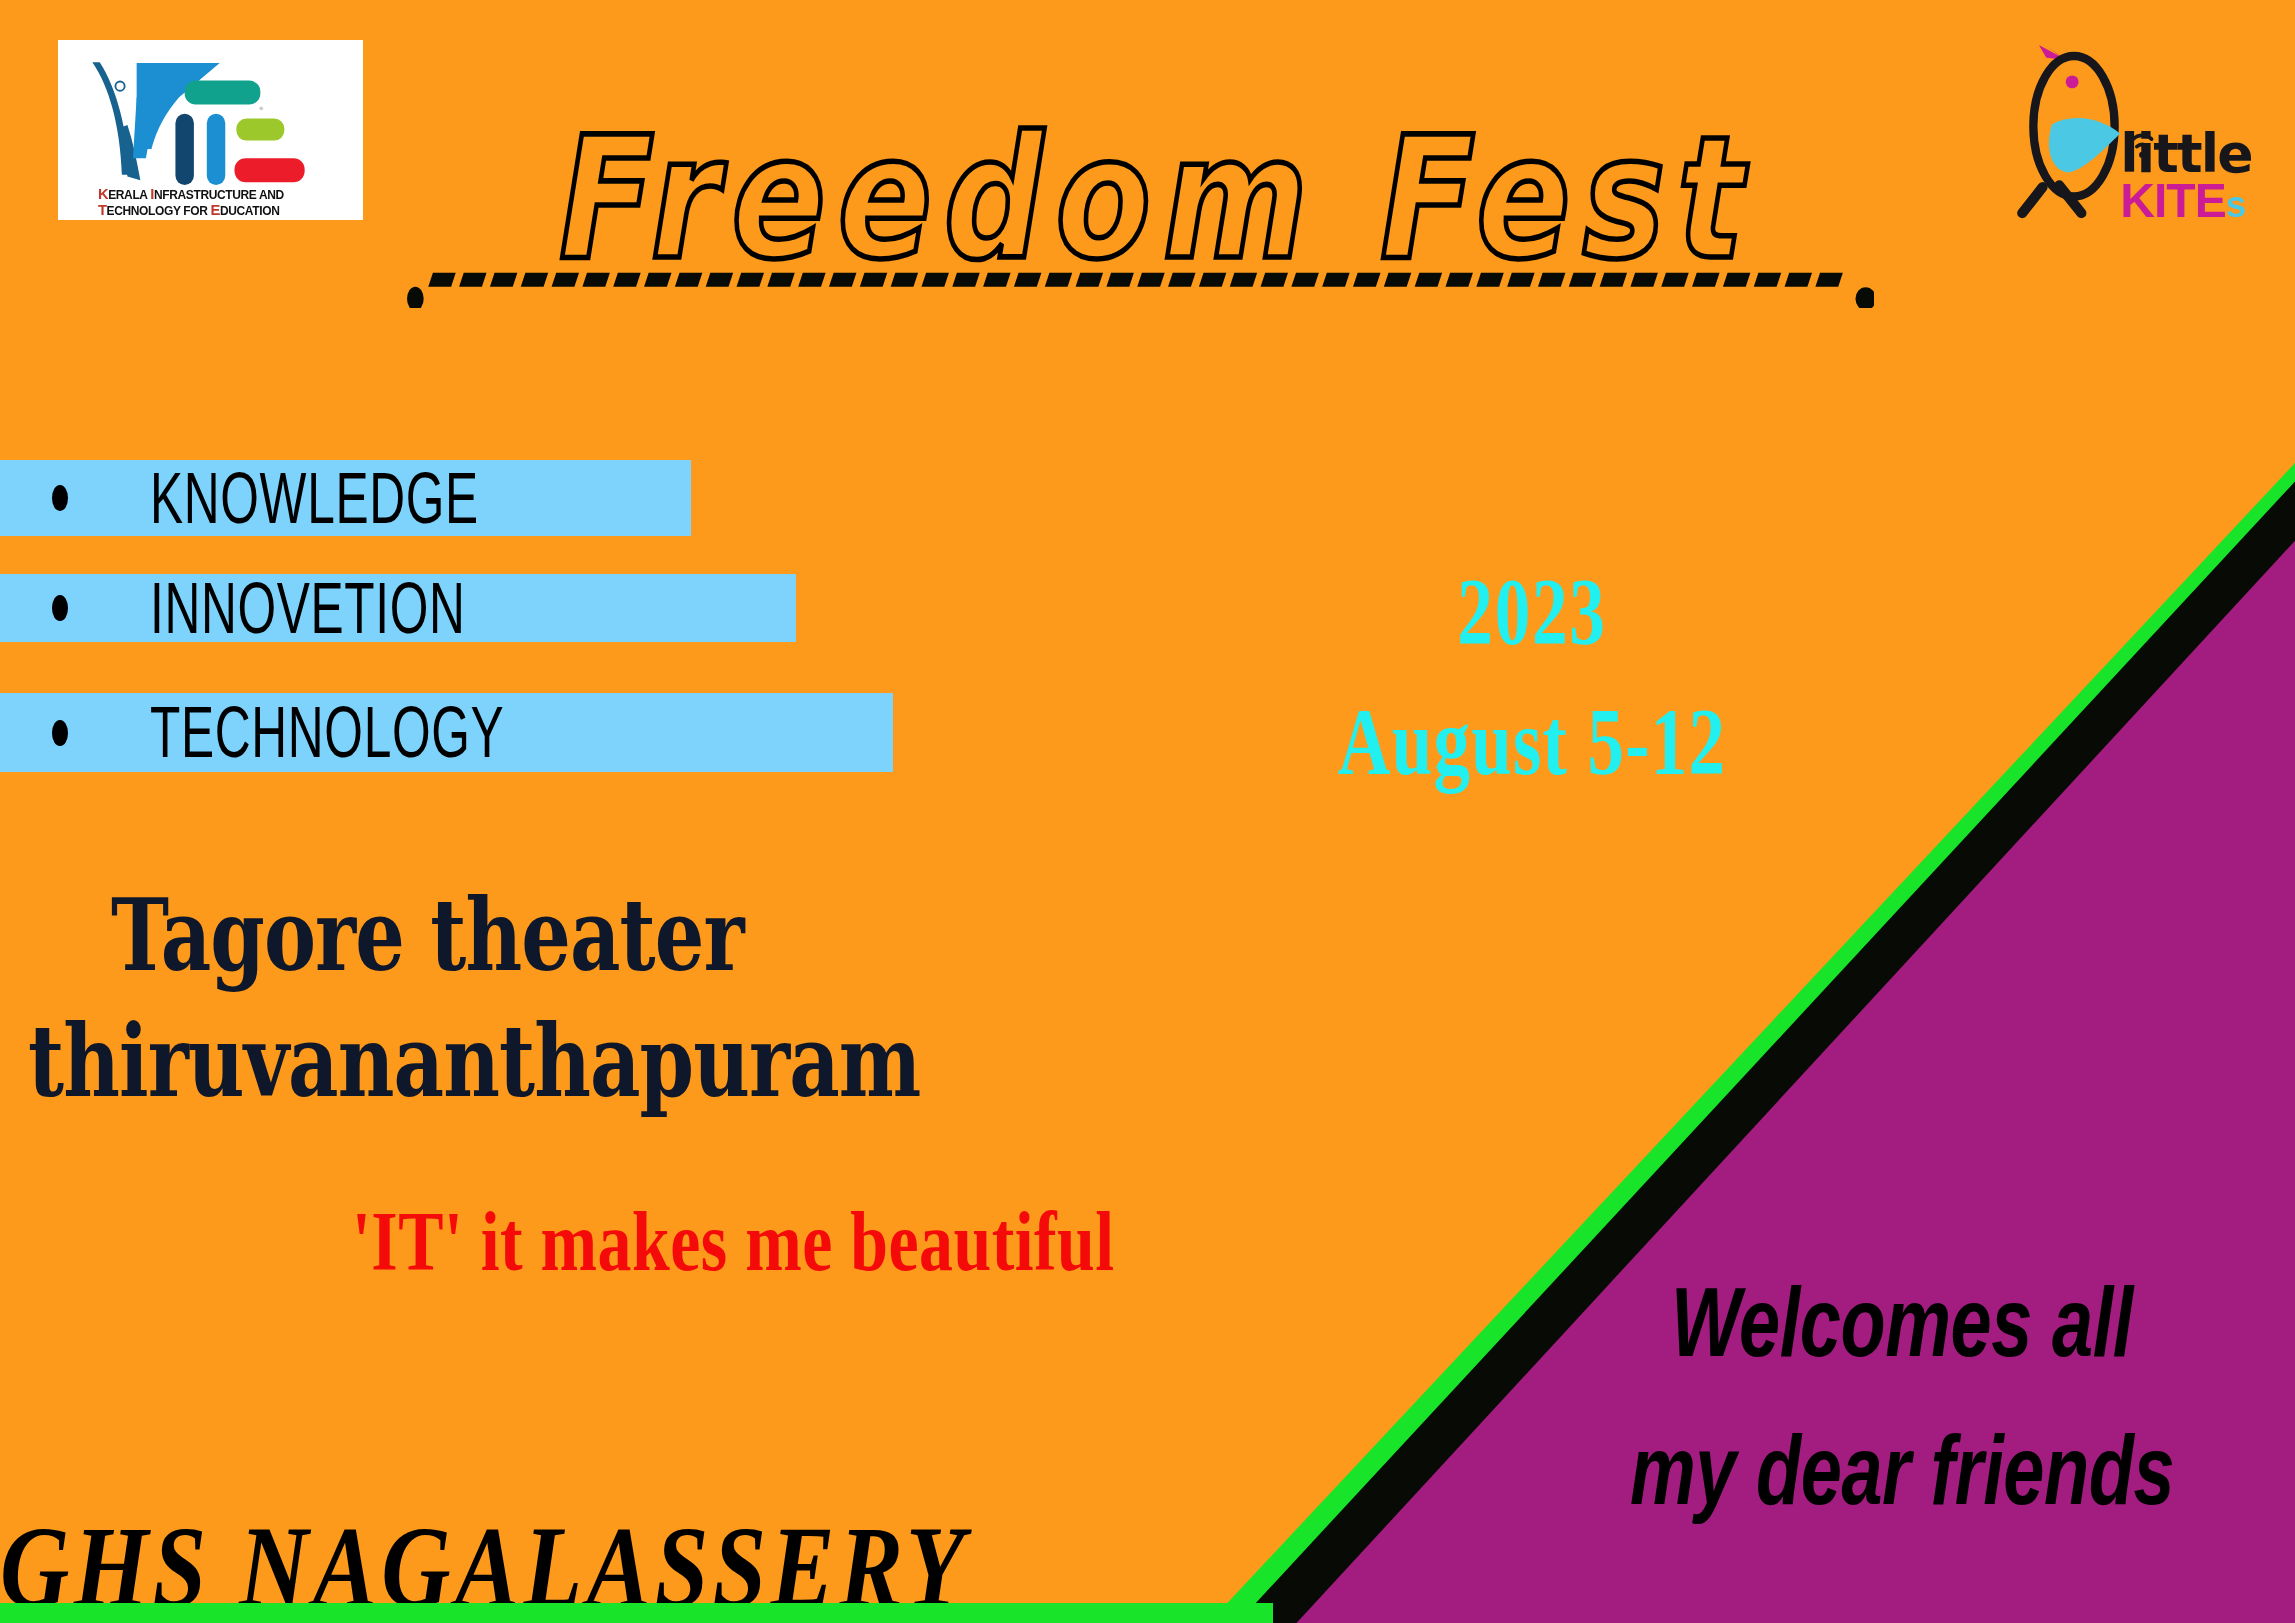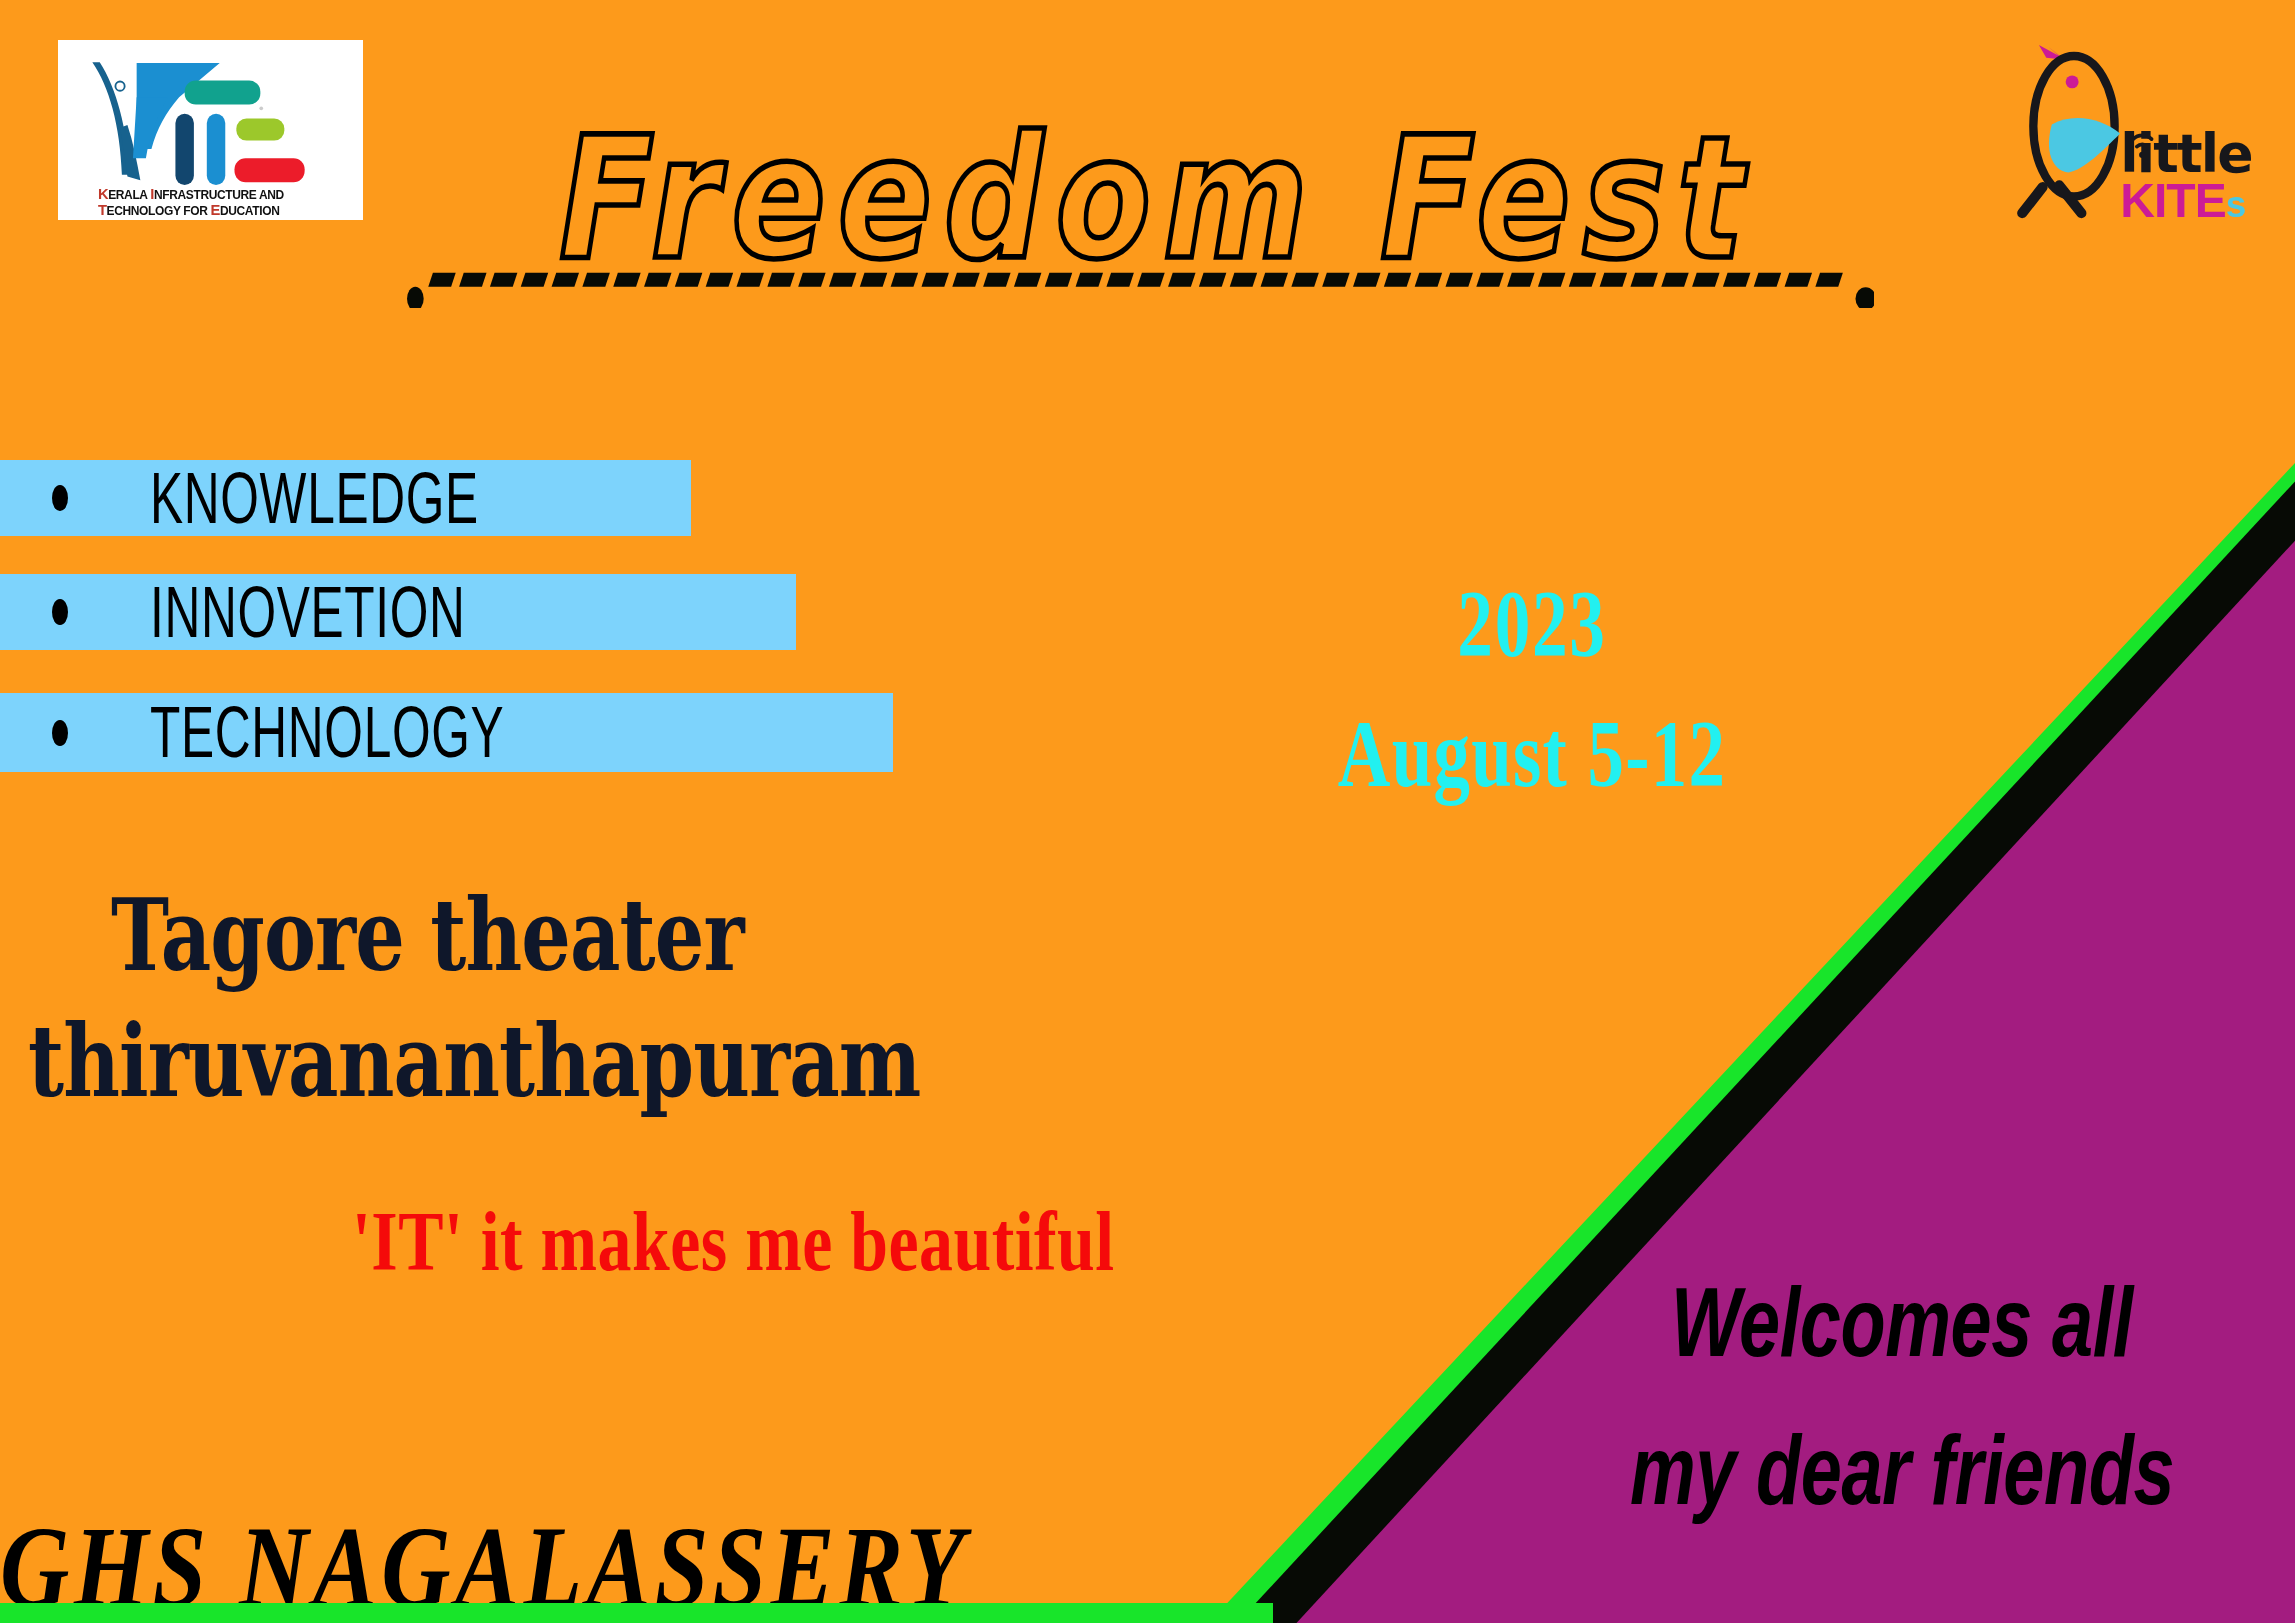--- a/index.html
+++ b/index.html
@@ -100,28 +100,28 @@
     font-family: "Liberation Sans", sans-serif;
     font-size: 69px;
     font-weight: 400;
     color: #000;
     white-space: nowrap;
     transform: scaleX(0.72) scaleY(1.06);
     transform-origin: left center;
     letter-spacing: 0.9px;
   }
   #bar0 { top: 460px;  width: 691px; height: 76px; }
-  #bar1 { top: 574px; width: 796px; height: 76px; }
+  #bar1 { top: 574px; width: 796px; height: 68px; }
   #bar2 { top: 665px; width: 893px; height: 79px; margin-top: 28px; }
 
   
   .date-block {
     position: absolute;
     left: 1185px;
-    top: 572px;
+    top: 560px;
     width: 694px;
     text-align: center;
     font-family: "Liberation Serif", serif;
     font-weight: 700;
     color: #22F0F0;
   }
   .date-year {
     font-size: 81px;
     line-height: 88px;
     letter-spacing: 1.9px;

